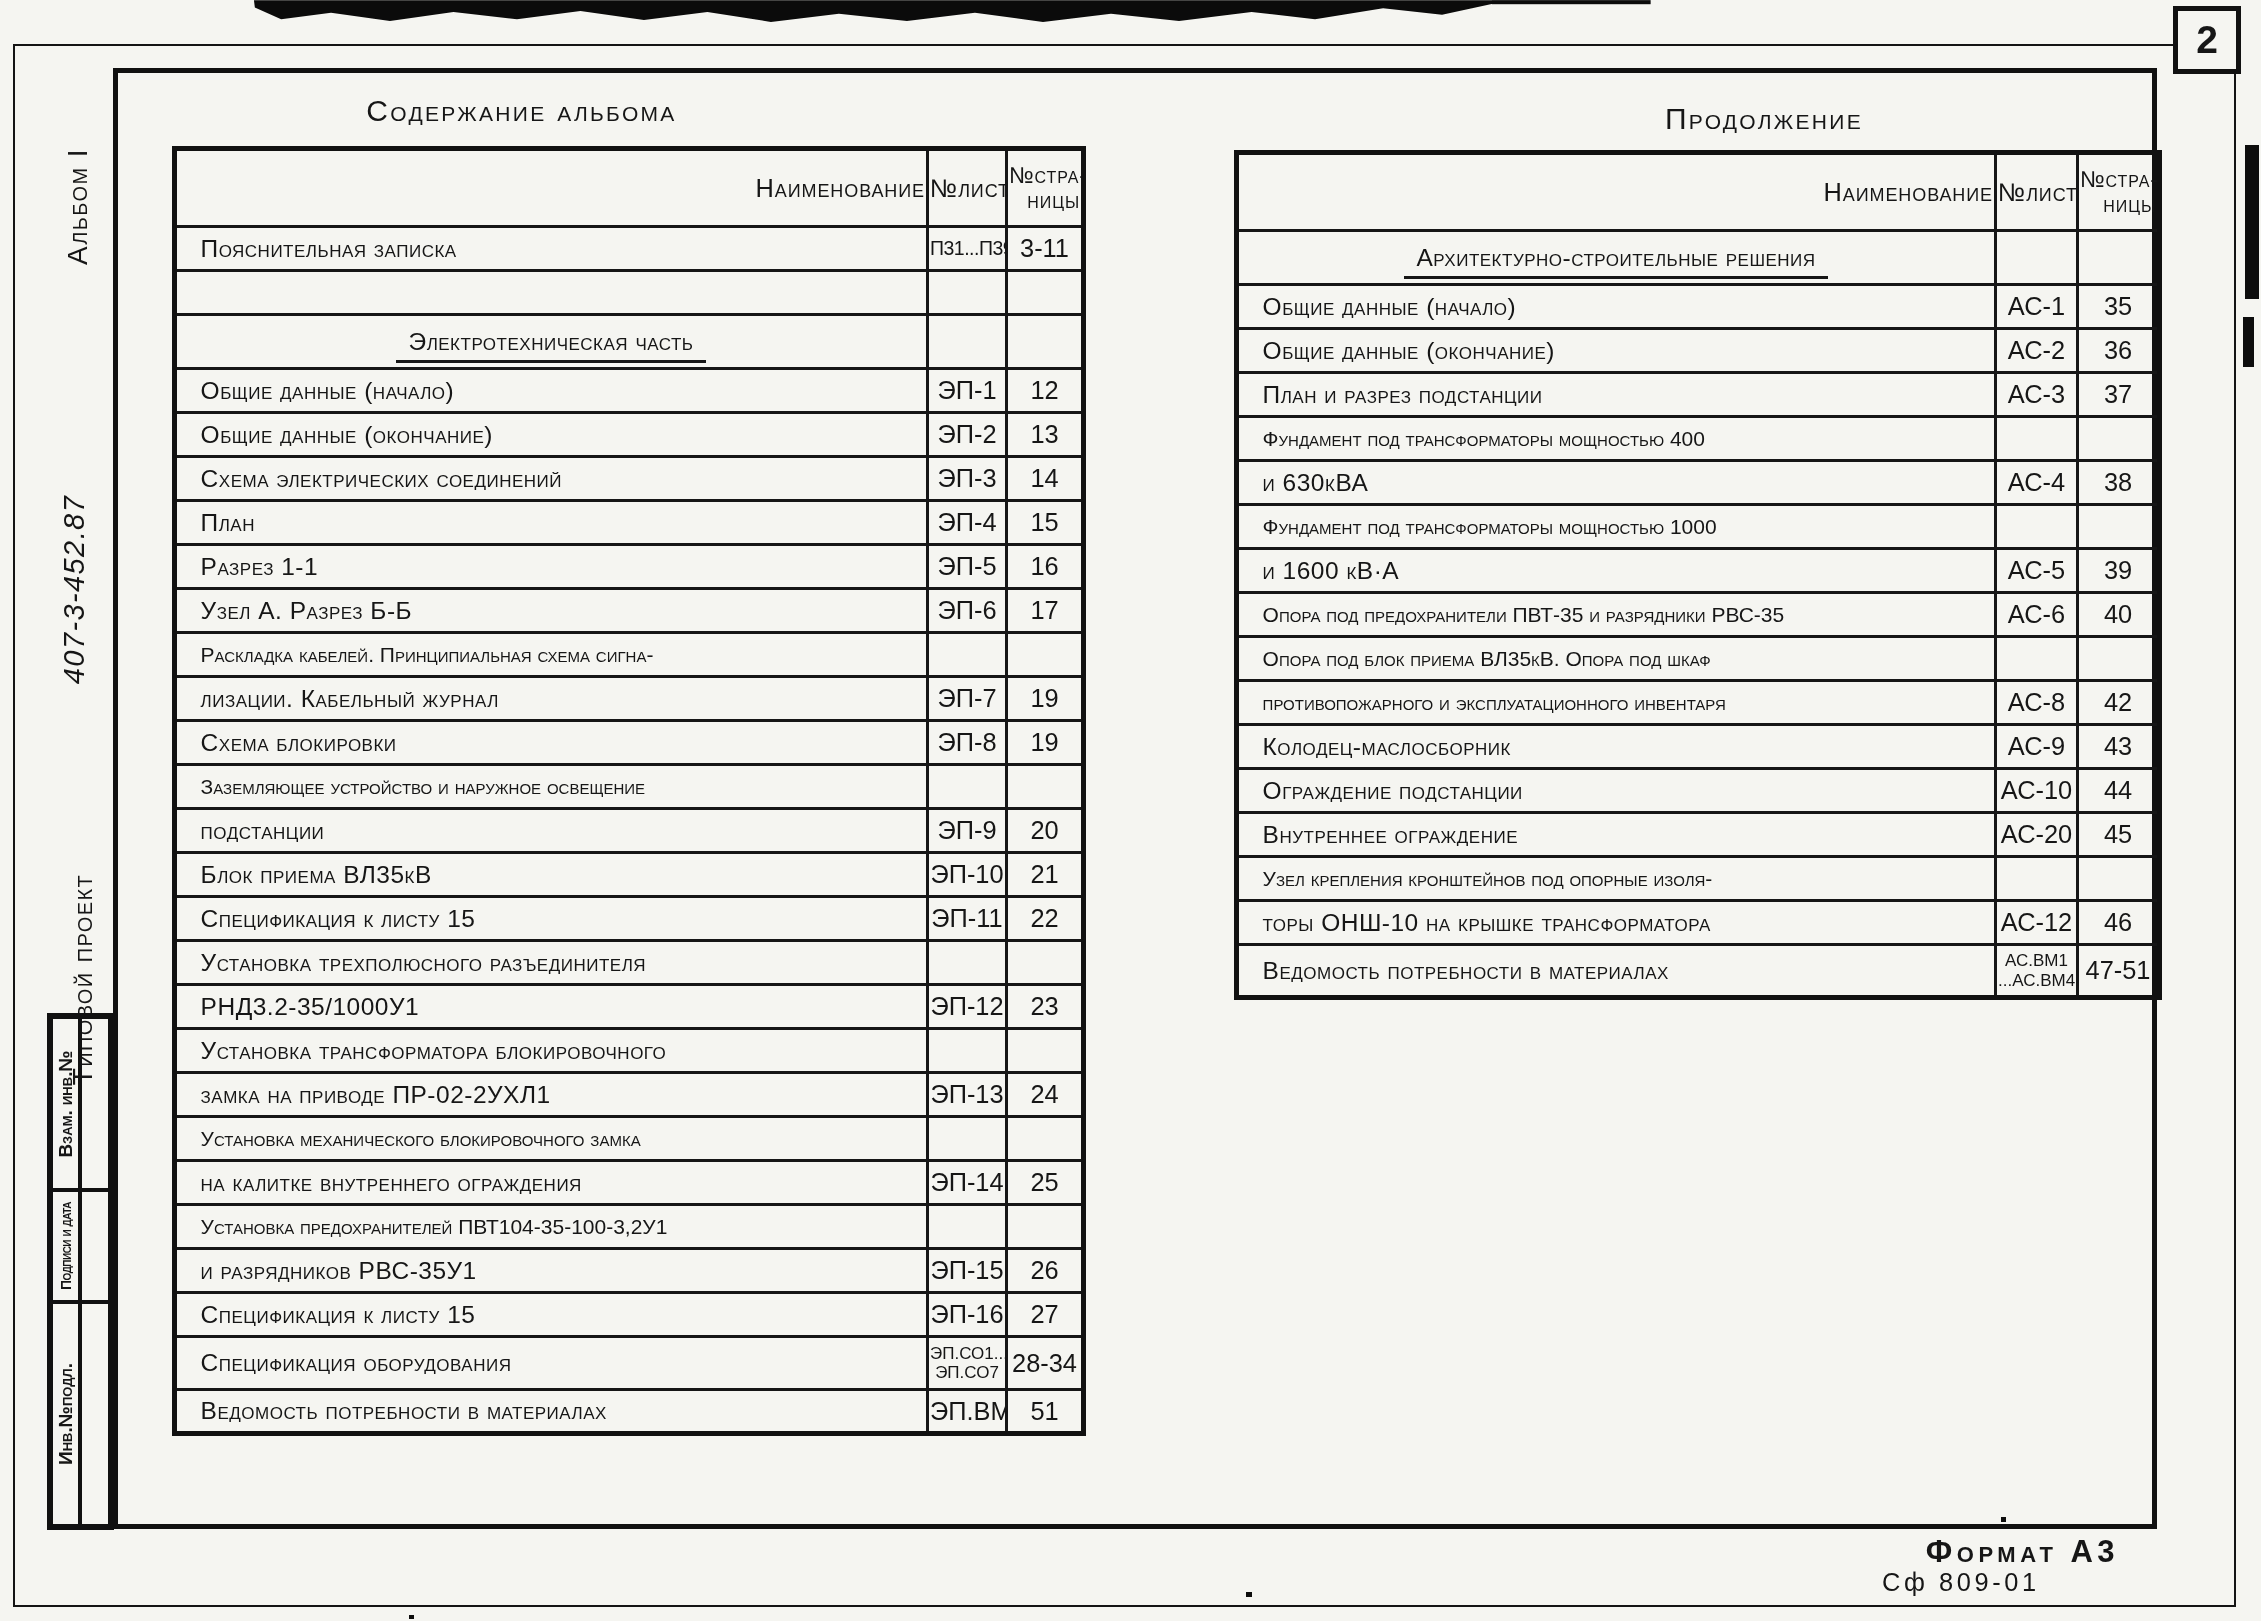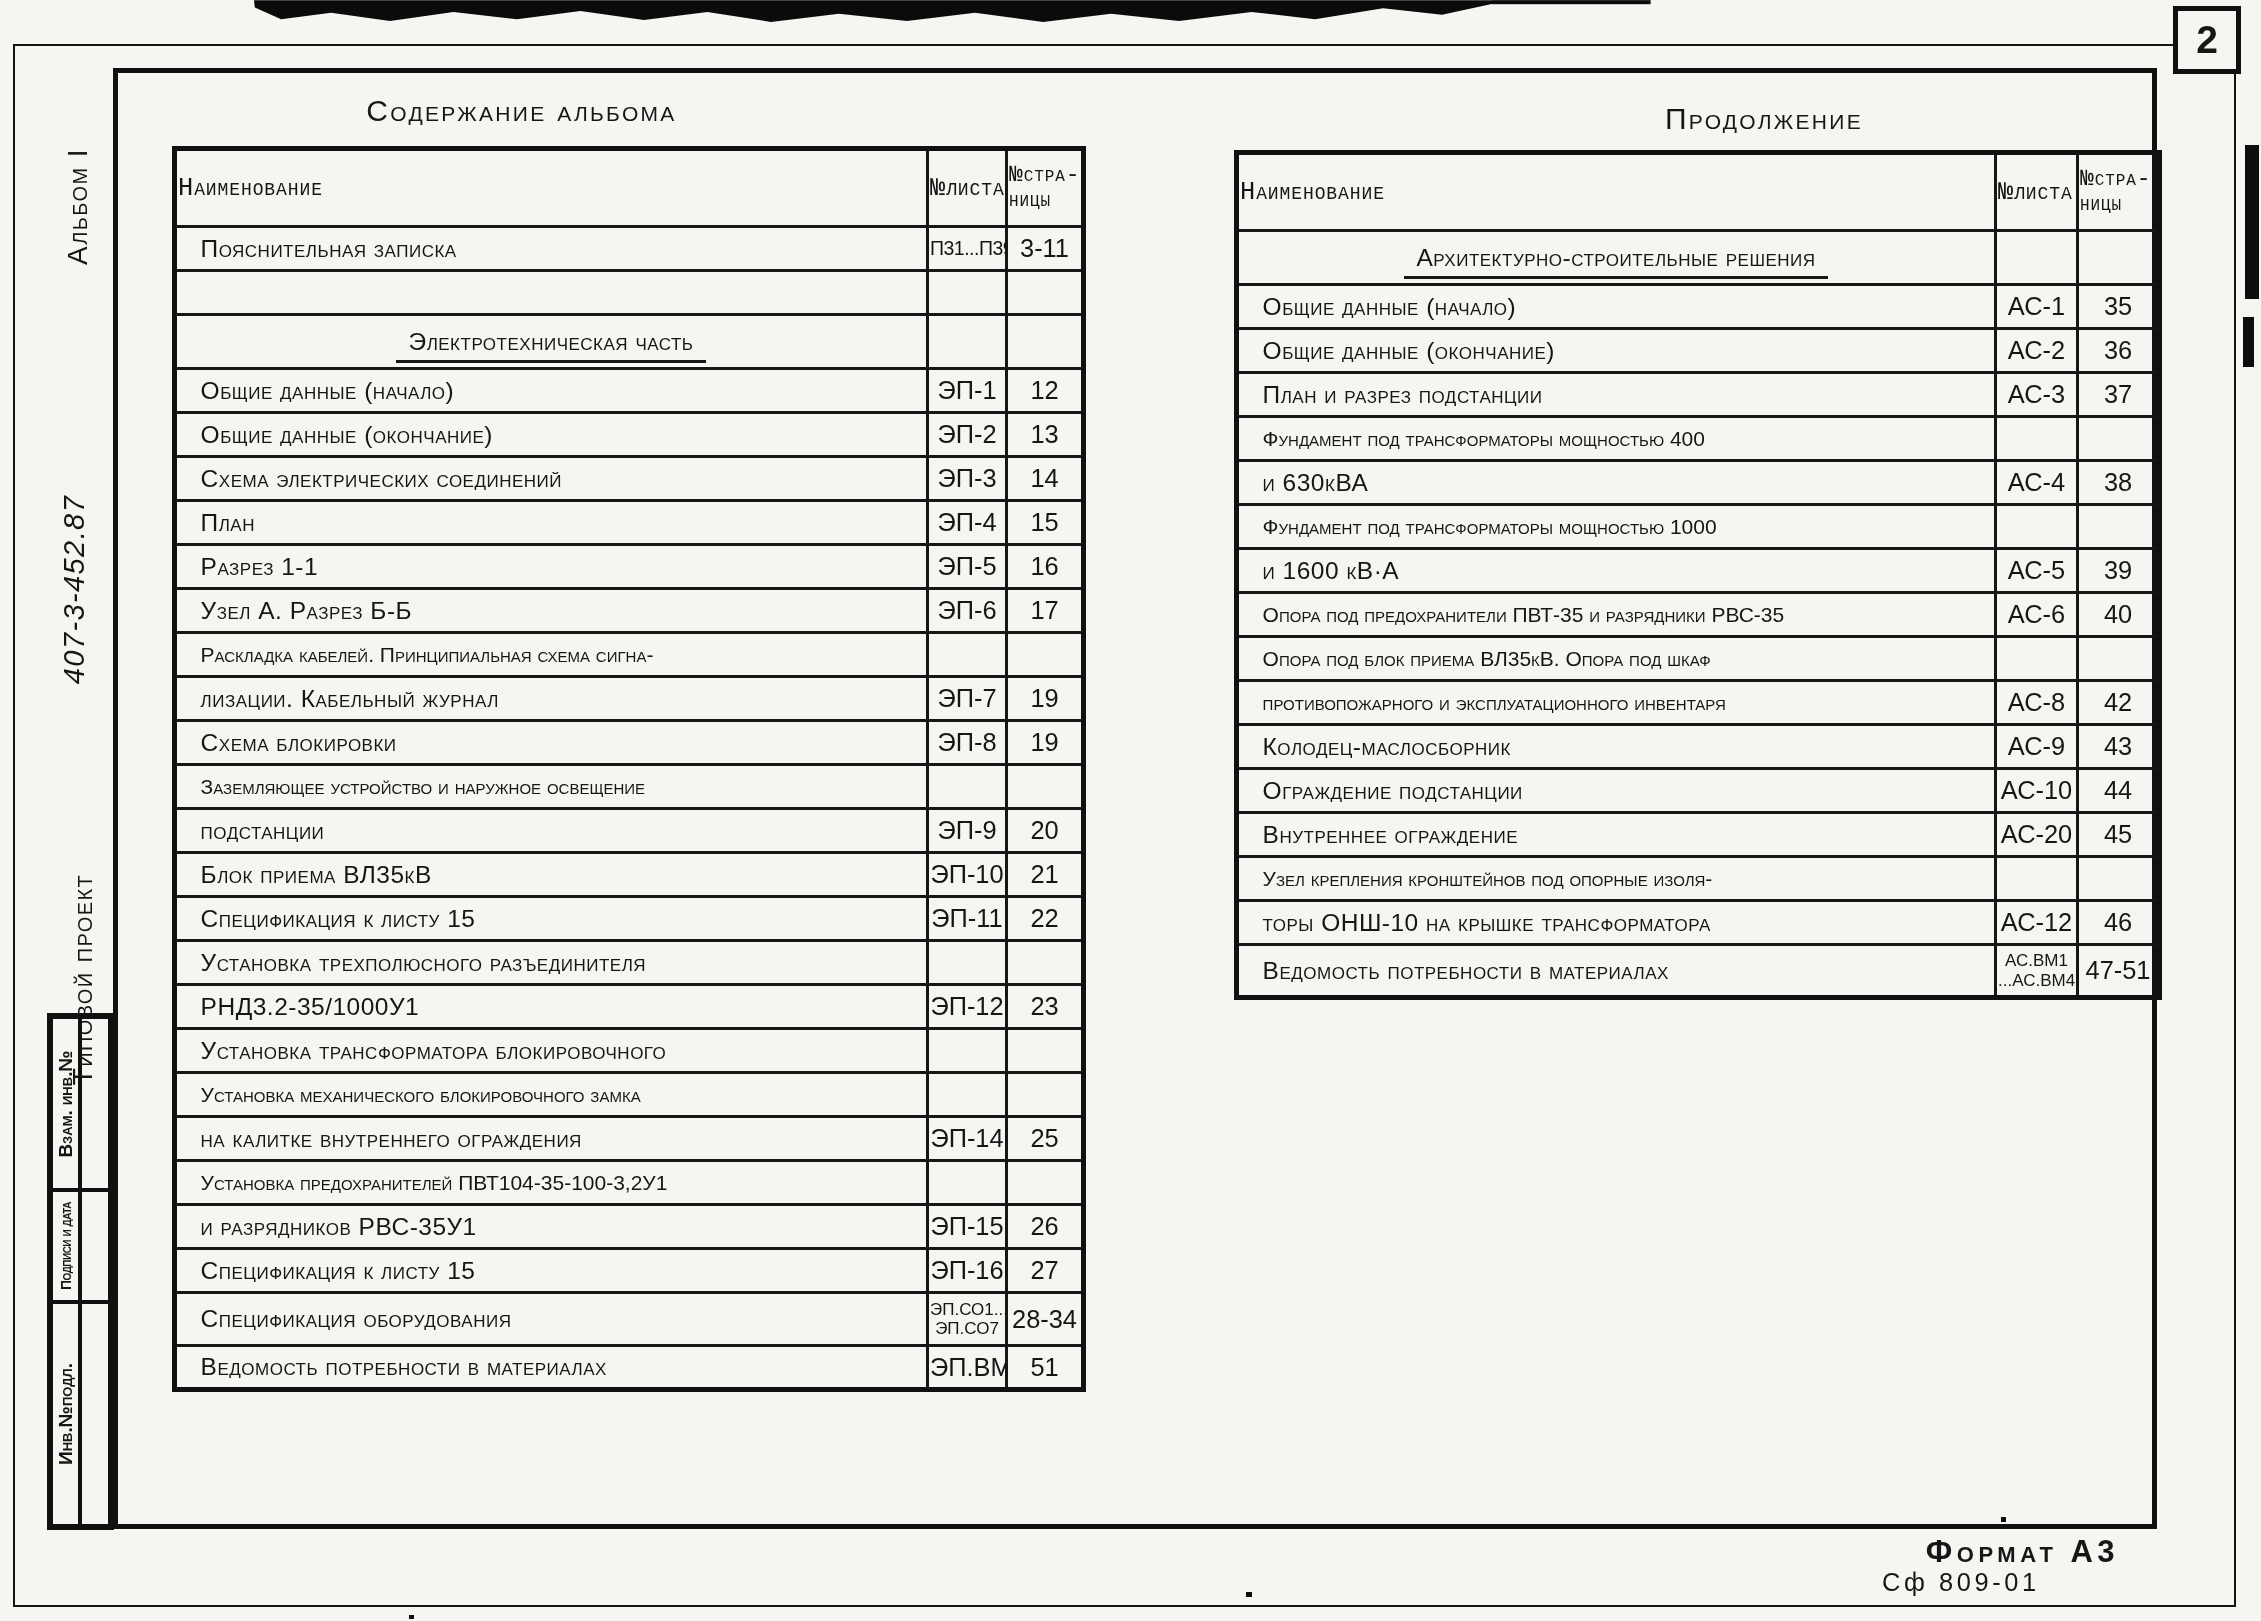--- a/index.html
+++ b/index.html
@@ -35,22 +35,22 @@
     font-variant:small-caps; font-weight:bold; font-size:19px;}
   .stamp-cell .vlabel.small{font-size:14px; letter-spacing:-0.5px;}
   
   .doc-title{position:absolute; text-align:center; font-variant:small-caps;
     font-size:30px; letter-spacing:2.3px;}
   
   table.doc-table{position:absolute; border-collapse:collapse; table-layout:fixed;
     border:5.9px solid #111; background:transparent;}
   .doc-table td, .doc-table th{border:3.2px solid #161616; box-sizing:border-box;
     font-weight:normal; overflow:hidden;}
-  .doc-table th{height:78px; text-align:left; vertical-align:middle;
-    font-variant:small-caps; font-size:25.4px; letter-spacing:0.9px;font-family:Liberation Mono, monospace;}
+  .doc-table th{height:78px; text-align:right; vertical-align:middle;
+    font-variant:small-caps; font-size:25.4px; letter-spacing:0.9px;}
   .doc-table th.page-h{font-size:23px; white-space:pre-line; line-height:1.08;}
   .doc-table td{height:44px; vertical-align:middle;}
   td.name-cell{padding-left:23.6px; font-variant:small-caps; font-size:24.5px;
     letter-spacing:0.5px; white-space:nowrap;}
   td.name-cell.cond{font-size:21px; letter-spacing:0;}
   td.name-cell.center{text-align:center; padding-left:0;}
   td.sheet-cell, td.page-cell{text-align:center; font-size:25.4px;}
   td.sheet-cell.tight{font-size:19.5px; letter-spacing:-0.5px;}
   td.sheet-cell.multi{font-size:17px; line-height:1.12; white-space:pre-line;}
   tr.section td{height:54px;}
@@ -203,20 +203,25 @@
   </tr>
         <tr>
     <td class="name-cell">РНД3.2-35/1000У1</td>
     <td class="sheet-cell">ЭП-12</td>
     <td class="page-cell">23</td>
   </tr>
         <tr>
     <td class="name-cell">Установка трансформатора блокировочного</td>
     <td class="sheet-cell"></td>
     <td class="page-cell"></td>
+  </tr>
+        <tr>
+    <td class="name-cell">замка на приводе ПР-02-2УХЛ1</td>
+    <td class="sheet-cell">ЭП-13</td>
+    <td class="page-cell">24</td>
   </tr>
         <tr>
     <td class="name-cell cond">Установка механического блокировочного замка</td>
     <td class="sheet-cell"></td>
     <td class="page-cell"></td>
   </tr>
         <tr>
     <td class="name-cell">на калитке внутреннего ограждения</td>
     <td class="sheet-cell">ЭП-14</td>
     <td class="page-cell">25</td>

